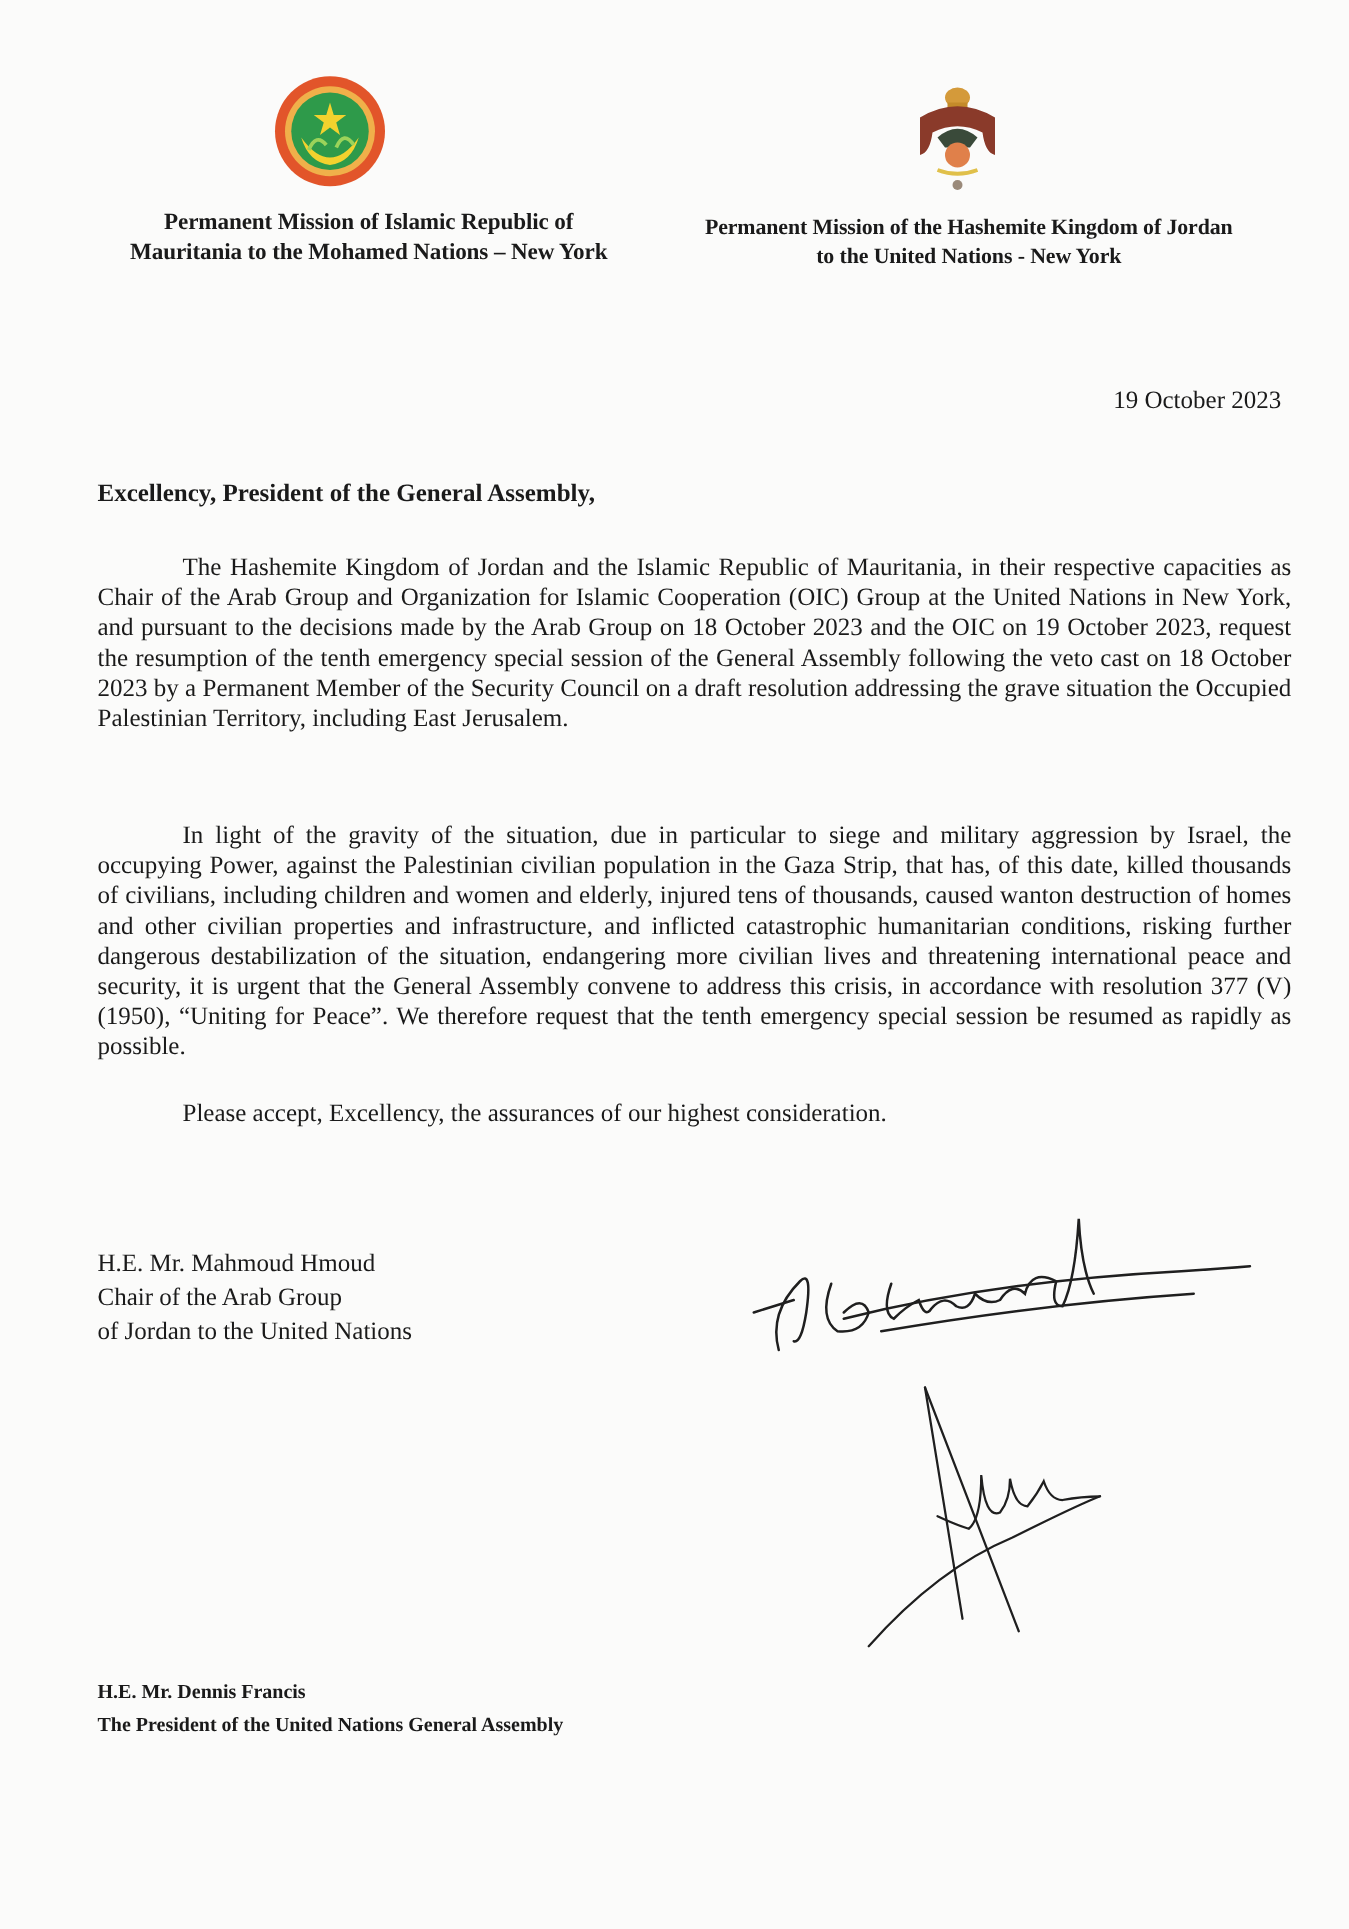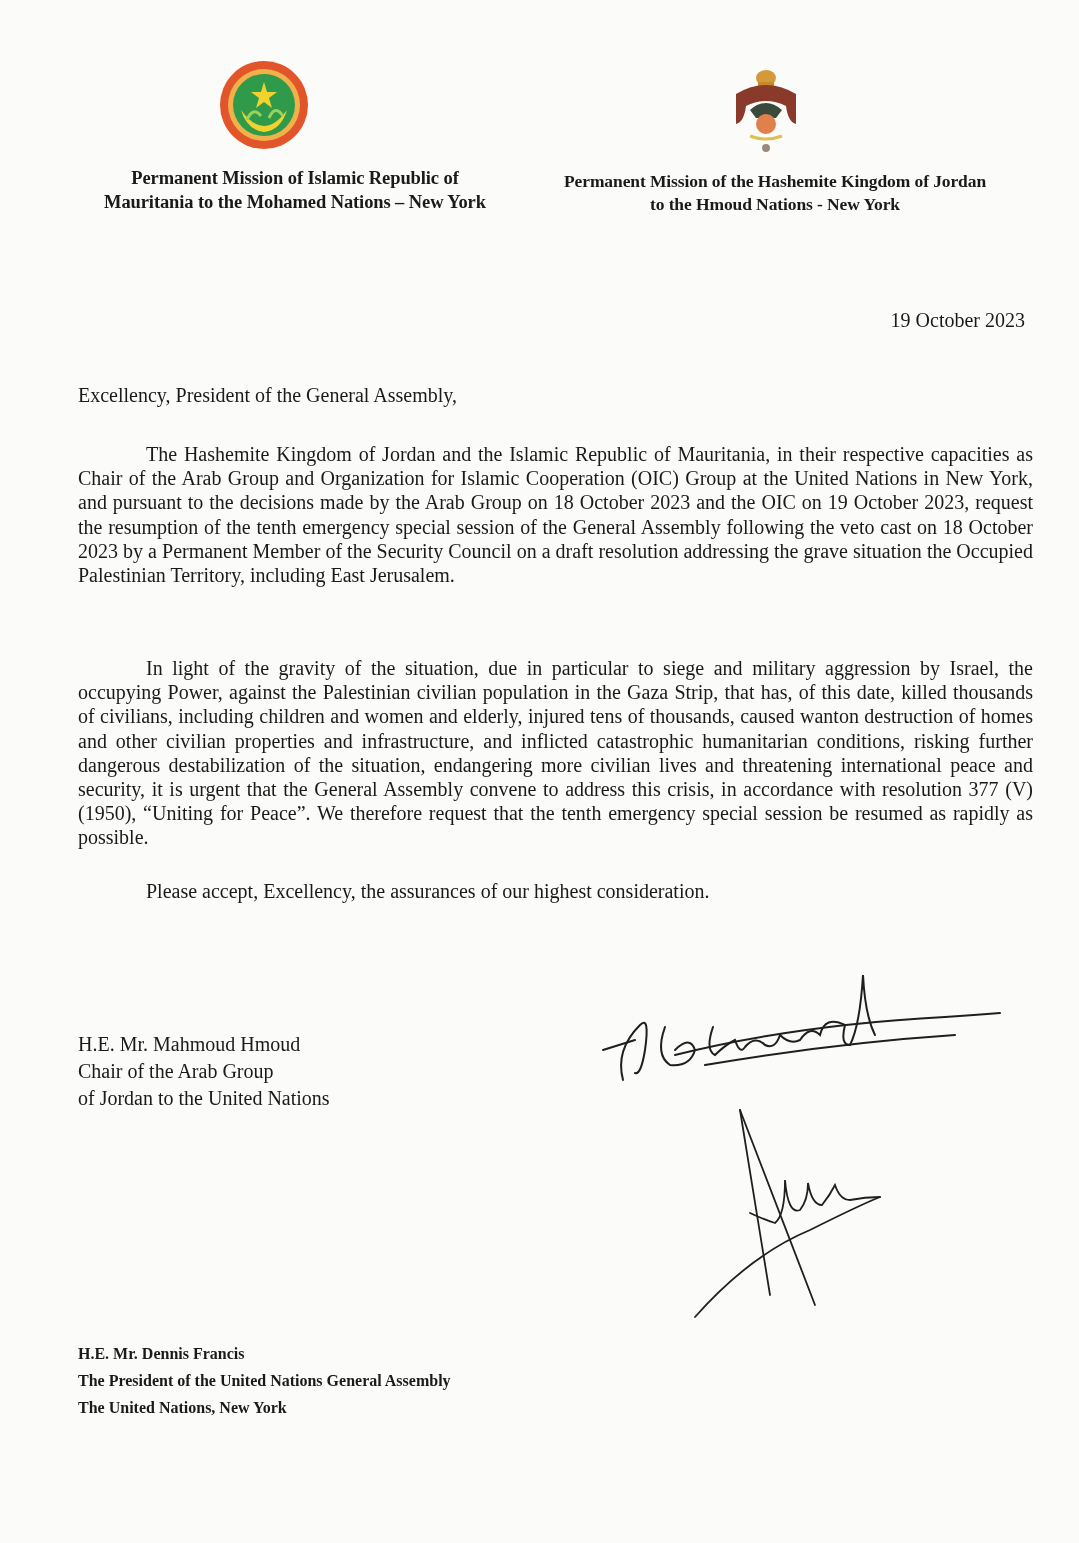--- a/index.html
+++ b/index.html
@@ -14,31 +14,31 @@
   .emblem { position: absolute; }
   .emblem-mr { left: 219px; top: 60px; width: 90px; height: 90px; }
   .emblem-jo { left: 728px; top: 66px; width: 76px; height: 92px; }
   .mission {
     position: absolute; font-weight: bold; font-size: 18.5px; line-height: 24px;
     text-align: center; letter-spacing: -0.1px;
   }
   .mission-mr { left: 70px; width: 450px; top: 166px; }
   .mission-jo { left: 520px; width: 510px; top: 170px; font-size: 17.5px; line-height: 23px; }
   .date { position: absolute; right: 54px; top: 309px; font-size: 20px; }
-  .salutation { position: absolute; left: 78px; top: 384px; font-size: 20px; font-weight: normal; }
+  .salutation { position: absolute; left: 78px; top: 384px; font-size: 20px; font-weight: bold; }
   .para {
     position: absolute; left: 78px; width: 955px;
     font-size: 20px; line-height: 24.2px; text-align: justify;
     text-indent: 68px; margin: 0;
   }
   .p1 { top: 442px; }
   .p2 { top: 656px; }
   .closing { position: absolute; left: 146px; top: 880px; font-size: 20px; }
   .sigblock { position: absolute; left: 78px; font-size: 20px; line-height: 27px; }
-  .sb1 { top: 998px; margin-top: 33px; }
+  .sb1 { top: 998px; }
   .sb2 { top: 1160px; }
   .sigline { display: block; white-space: nowrap; }
   .signature { position: absolute; }
   .sig1 { left: 595px; top: 955px; width: 410px; height: 130px; }
   .sig2 { left: 690px; top: 1105px; width: 200px; height: 220px; }
   .addressee { position: absolute; left: 78px; top: 1340px; font-size: 16px; line-height: 27px; font-weight: bold; }
 </style>
 </head>
 <body>
 
@@ -63,21 +63,21 @@
     <circle cx="38" cy="82" r="4" fill="#9a8a7a"></circle>
   </svg>
 
   <div class="mission mission-mr">
     <span class="sigline">Permanent Mission of Islamic Republic of</span>
     <span class="sigline">Mauritania to the Mohamed Nations – New York</span>
   </div>
 
   <div class="mission mission-jo">
     <span class="sigline">Permanent Mission of the Hashemite Kingdom of Jordan</span>
-    <span class="sigline">to the Hmoud Nations - New York</span>
+    <span class="sigline">to the United Nations - New York</span>
   </div>
 
   <div class="date">19 October 2023</div>
 
   <div class="salutation">Excellency, President of the General Assembly,</div>
 
   <p class="para p1">The Hashemite Kingdom of Jordan and the Islamic Republic of Mauritania, in their respective capacities as Chair of the Arab Group and Organization for Islamic Cooperation (OIC) Group at the United Nations in New York, and pursuant to the decisions made by the Arab Group on 18 October 2023 and the OIC on 19 October 2023, request the resumption of the tenth emergency special session of the General Assembly following the veto cast on 18 October 2023 by a Permanent Member of the Security Council on a draft resolution addressing the grave situation the Occupied Palestinian Territory, including East Jerusalem.</p>
   <p class="para p2">In light of the gravity of the situation, due in particular to siege and military aggression by Israel, the occupying Power, against the Palestinian civilian population in the Gaza Strip, that has, of this date, killed thousands of civilians, including children and women and elderly, injured tens of thousands, caused wanton destruction of homes and other civilian properties and infrastructure, and inflicted catastrophic humanitarian conditions, risking further dangerous destabilization of the situation, endangering more civilian lives and threatening international peace and security, it is urgent that the General Assembly convene to address this crisis, in accordance with resolution 377 (V) (1950), “Uniting for Peace”. We therefore request that the tenth emergency special session be resumed as rapidly as possible.</p>
 
   <div class="closing">Please accept, Excellency, the assurances of our highest consideration.</div>
@@ -105,16 +105,15 @@
       <path d="M50 5 L80 190"></path>
       <path d="M50 5 L125 200"></path>
       <path d="M5 212 Q60 150 120 125 Q170 100 190 92"></path>
       <path d="M60 108 Q75 115 85 118 Q95 110 95 75 Q98 110 110 105 Q118 95 118 78 Q122 100 132 100 Q140 90 145 80 Q150 95 160 95 Q175 92 190 92"></path>
     </g>
   </svg>
 
   <div class="addressee">
     <span class="sigline">H.E. Mr. Dennis Francis</span>
     <span class="sigline">The President of the United Nations General Assembly</span>
-    <span class="sigline">The United Nations, New York</span>
   </div>
 
 </div>
 
 </body></html>

